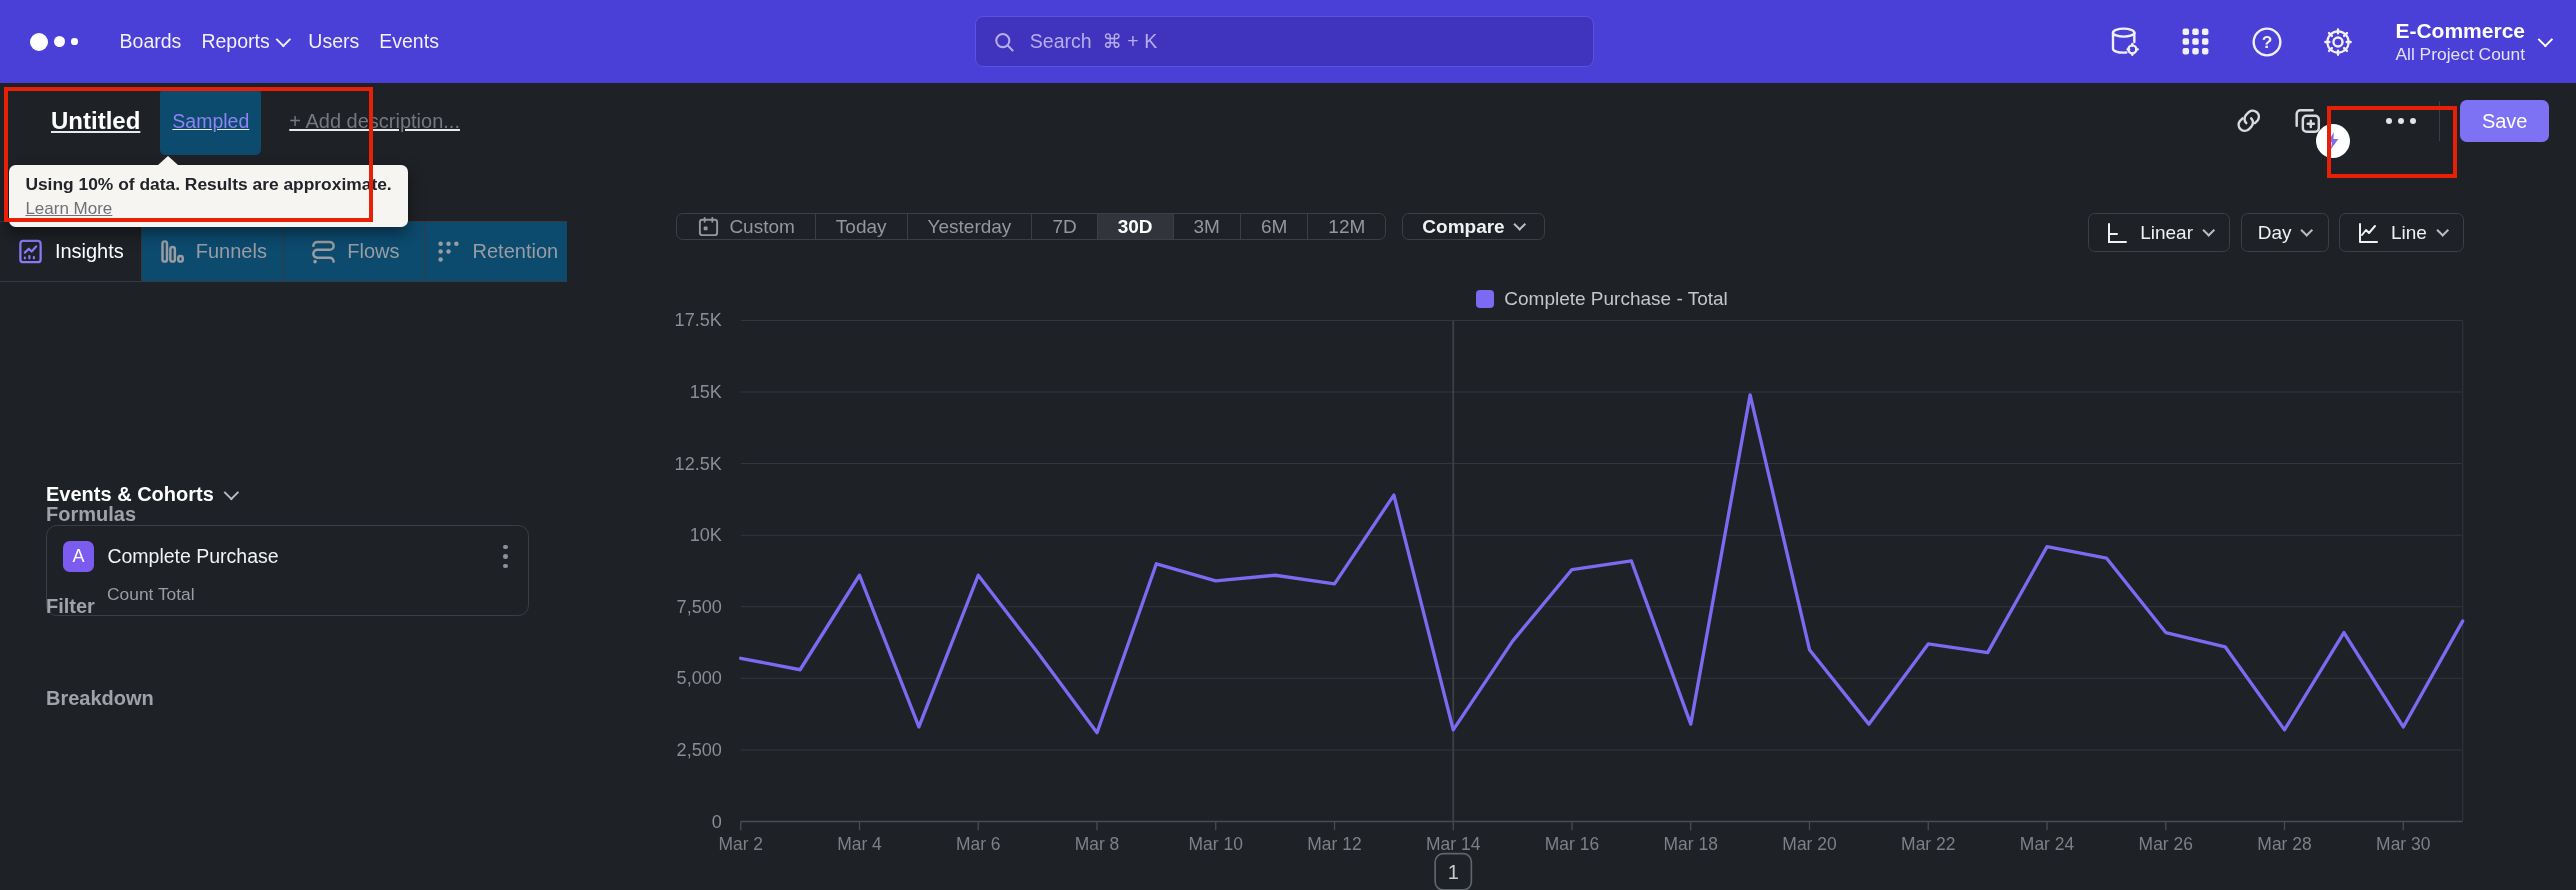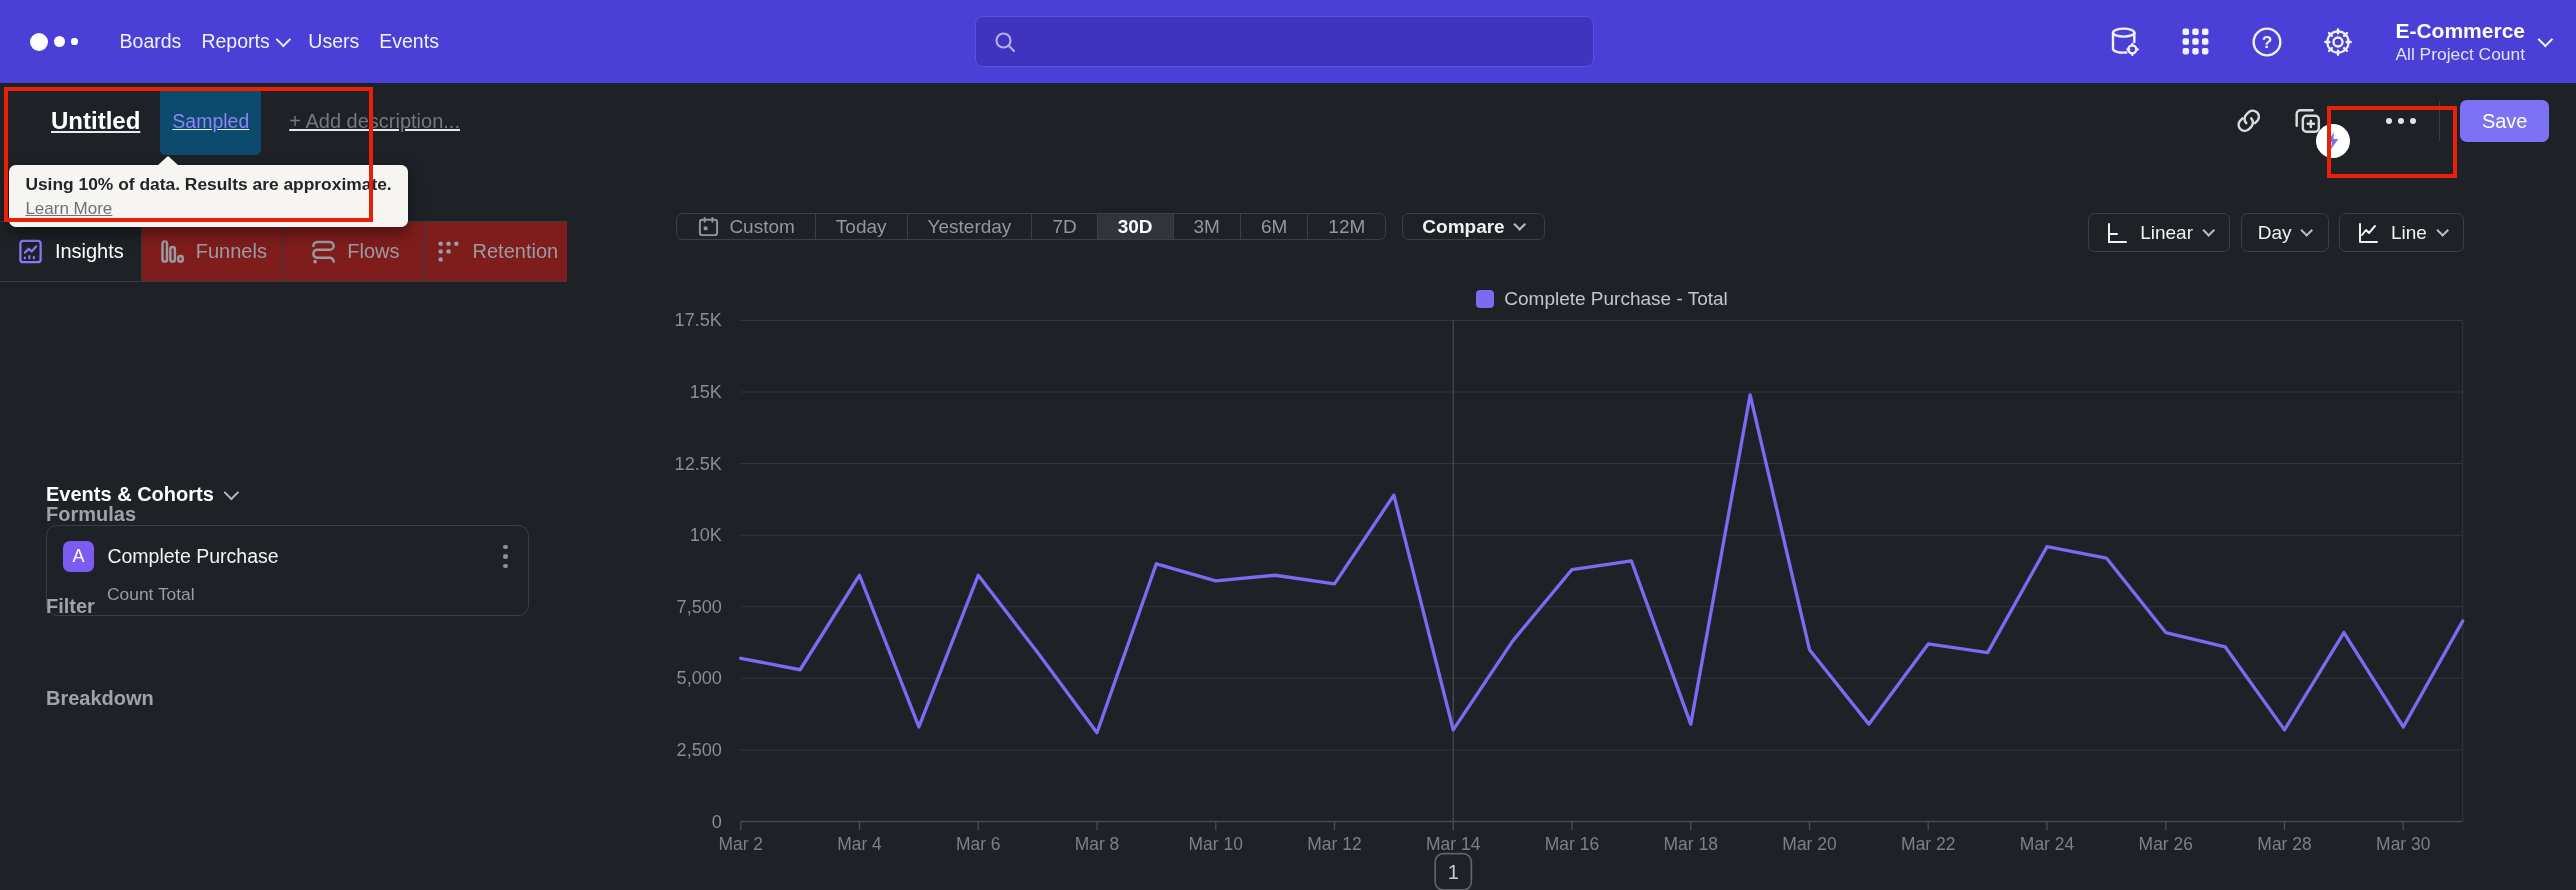--- a/index.html
+++ b/index.html
@@ -46,21 +46,21 @@
   
   .tooltip{position:absolute;left:9.4px;top:165px;z-index:55;background:#f7f5f1;border-radius:6.7px;
         padding:9.4px 16px 8px;box-shadow:0 5.4px 16px rgba(0,0,0,.45);}
   .tooltip .tt1{color:#22242a;font-size:17.4px;font-weight:bold;white-space:nowrap;}
   .tooltip .tt2{color:#6e7177;font-size:17px;text-decoration:underline;margin-top:4px;cursor:pointer;}
   .tt-arrow{position:absolute;top:-8.7px;left:149px;width:0;height:0;
         border-left:10px solid transparent;border-right:10px solid transparent;border-bottom:9.4px solid #f7f5f1;}
   
   .sidebar{position:absolute;left:0;top:159px;width:655px;bottom:0;background:#1e2126;border-right:1.3px solid #32353a;box-sizing:border-box;}
   .tabs{position:absolute;left:0;top:62px;width:567px;height:59px;display:flex;border-top:0.7px solid #36393f;border-bottom:0.7px solid #36393f;}
-  .tab{flex:1;display:flex;align-items:center;justify-content:center;gap:10.7px;background:#7f1d1d;
+  .tab{flex:1;display:flex;align-items:center;justify-content:center;gap:10.7px;background:#0c4a6e;
        border-right:0.7px solid #36393f;color:#999da3;font-size:20px;cursor:pointer;}
   .tab:last-child{border-right:none;}
   .tab.sel{background:#1e2126;color:#fff;border-bottom:0.7px solid #1e2126;}
   .sec-head{position:absolute;left:46px;top:323px;right:35px;display:flex;align-items:center;color:#fff;}
   .sec-head .t{font-size:20px;font-weight:bold;}
   .sec-head .chev{border-color:#b9bcc2;margin-left:12px;}
   .plus{margin-left:auto;color:#a8abb1;font-size:31px;font-weight:300;line-height:0.8;cursor:pointer;}
   .event-card{position:absolute;left:46px;top:366px;width:483px;height:91px;border:1.3px solid #3b3e45;
         border-radius:10.7px;box-sizing:border-box;padding:14.8px 16px;cursor:pointer;}
   .ec-row{display:flex;align-items:center;}
@@ -113,20 +113,21 @@
       </span>
     <span class="nav-item">
         <span>Events</span>
       </span>
   </div>
   <div class="search-wrap">
     <svg width="24" height="24" viewBox="0 0 24 24">
       <circle cx="10.5" cy="10.5" r="7" fill="none" stroke="#b4adea" stroke-width="2.2"></circle>
       <line x1="15.8" y1="15.8" x2="21" y2="21" stroke="#b4adea" stroke-width="2.2" stroke-linecap="round"></line>
     </svg>
+    <input type="text" placeholder="Search  ⌘ + K" style="">
   </div>
   <div class="nav-right">
     <span class="nav-ic">
       <svg width="32" height="32" viewBox="0 0 24 24" fill="none" stroke="#f1f0fb" stroke-width="1.8" stroke-linecap="round">
         <ellipse cx="11" cy="5" rx="8" ry="3"></ellipse>
         <path d="M3 5v12c0 1.7 3.6 3 8 3 .7 0 1.4 0 2-.1"></path>
         <path d="M19 5v7"></path>
         <circle cx="17.5" cy="17.5" r="3"></circle>
         <path d="M17.5 13.4v1.2M17.5 20.4v1.2M13.9 17.5h1.2M20.4 17.5h1.2"></path>
       </svg>

